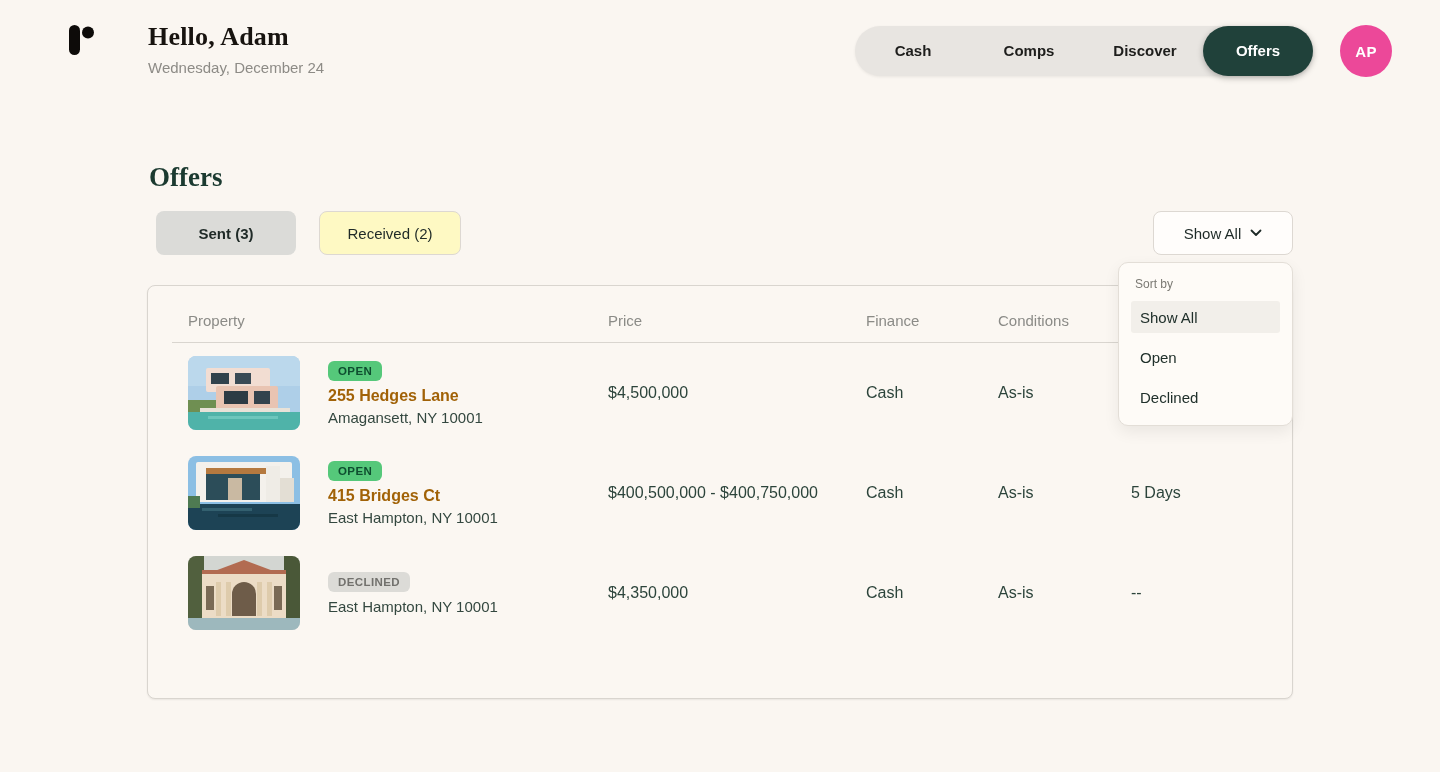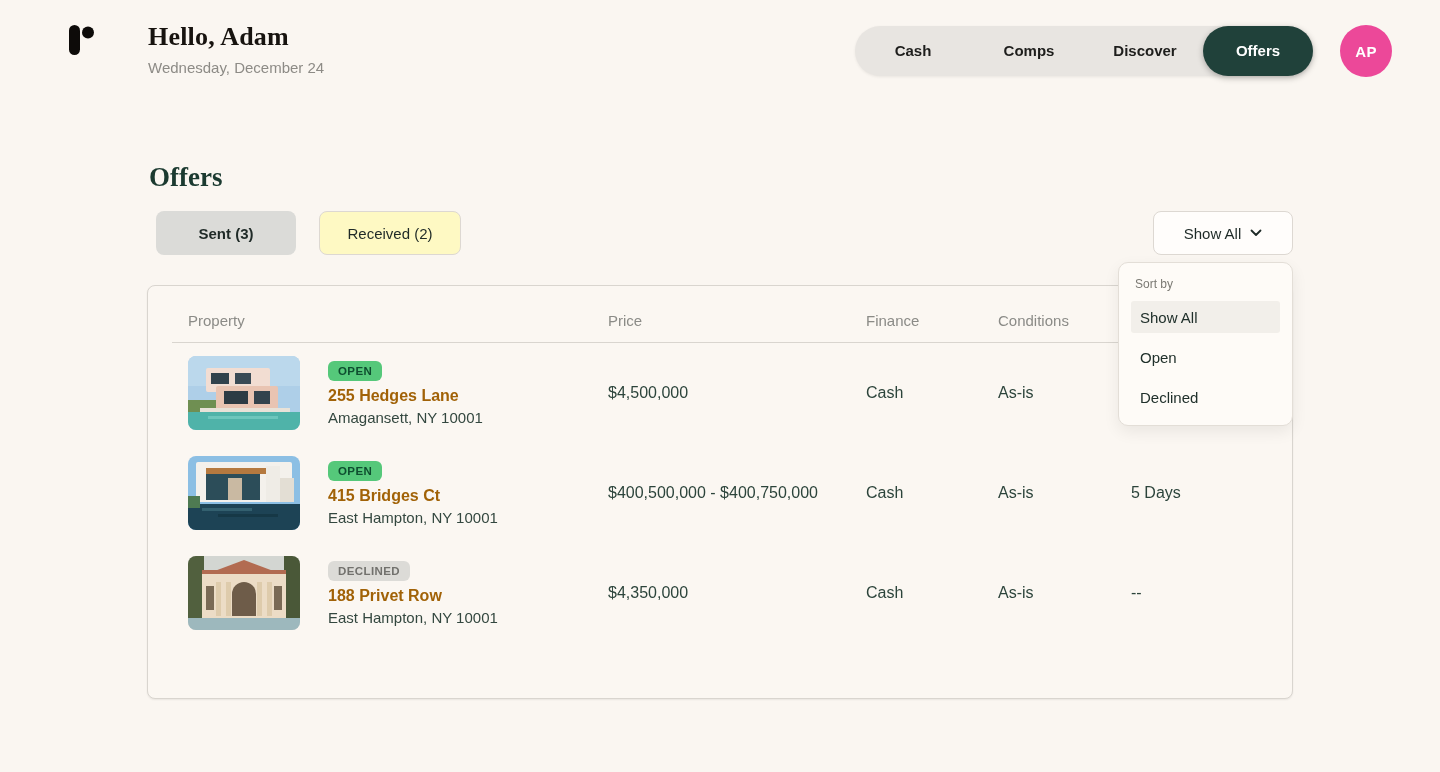--- a/index.html
+++ b/index.html
@@ -221,21 +221,20 @@
           <rect x="38" y="26" width="5" height="34" fill="#DECBAC"></rect>
           <rect x="69" y="26" width="5" height="34" fill="#DECBAC"></rect>
           <rect x="79" y="26" width="5" height="34" fill="#DECBAC"></rect>
           <rect x="18" y="30" width="8" height="24" fill="#7A6A55"></rect>
           <rect x="86" y="30" width="8" height="24" fill="#7A6A55"></rect>
           <rect x="0" y="62" width="112" height="12" fill="#9DB8BD"></rect>
         </svg>
       </div>
       <div class="prop-info">
         <span class="badge badge-declined">DECLINED</span>
-        <div class="addr">188 Privet Row</div>
         <div class="city">East Hampton, NY 10001</div>
       </div>
       <div class="cell col-price">$4,350,000</div>
       <div class="cell col-finance">Cash</div>
       <div class="cell col-cond">As-is</div>
       <div class="cell col-last">--</div>
     </div>
   </section>
 
   <div class="dropdown">

